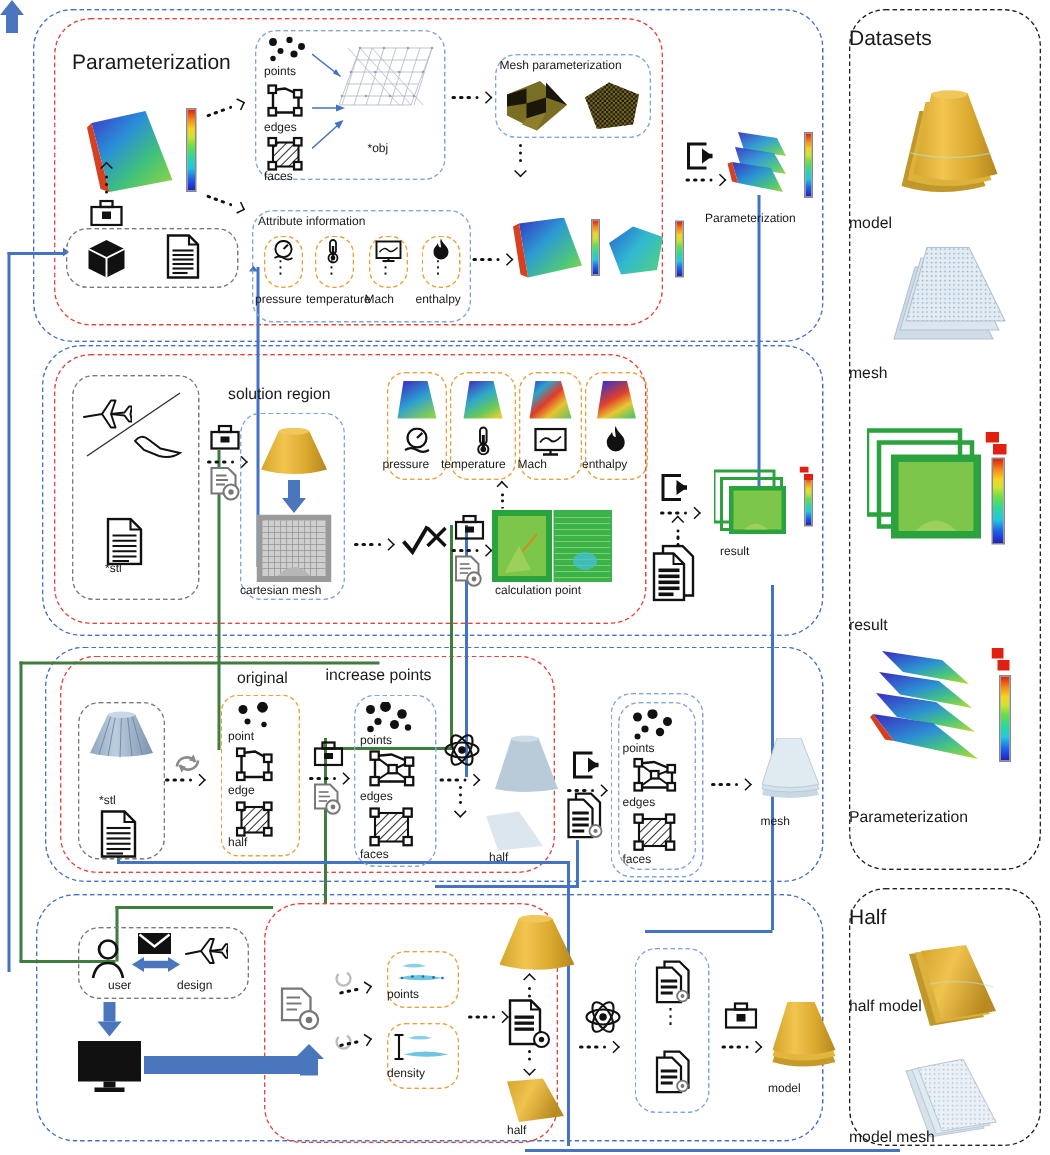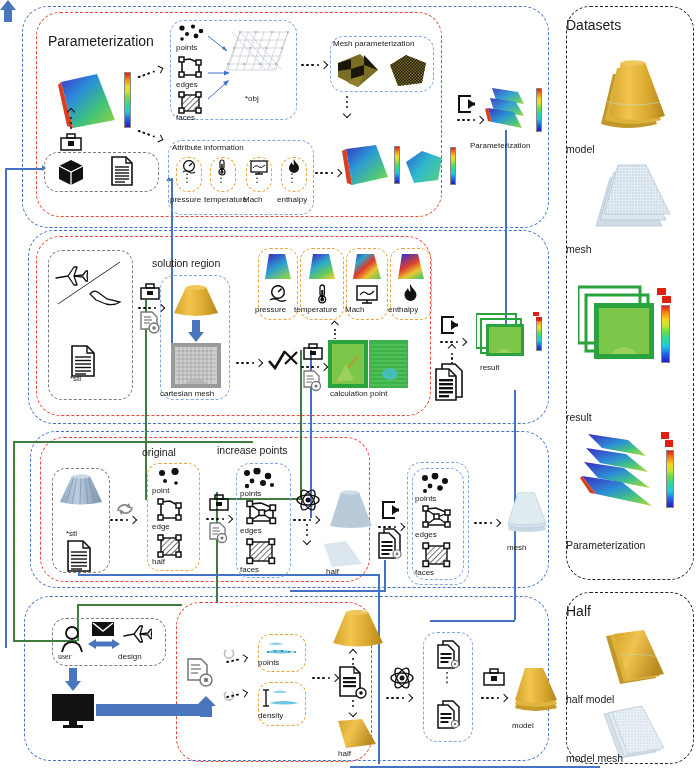--- a/index.html
+++ b/index.html
@@ -896,21 +896,21 @@
     </svg>
   </div>
   <div class="dotarrow chev" style="left:110px;top:515px;">
     <i></i>
       <i></i>
       <i></i>
       <i></i>
       <div class="head"></div>
   </div>
 
-  <div class="lbl lbl-md" style="left:142px;top:447px;width:64px;">original</div>
+  <div class="lbl lbl-md" style="left:158px;top:447px;width:64px;">original</div>
   <div class="box-orange" style="left:147px;top:463px;width:53px;height:108px;"></div>
   <div class="ico" style="left:155px;top:468px;width:30px;height:18px;">
     <svg width="30" height="18" viewBox="0 0 30 18">
       <circle cx="7" cy="5" r="3" fill="#111"></circle>
         <circle cx="20" cy="3.5" r="3.6" fill="#111"></circle>
       <circle cx="10" cy="13" r="2" fill="#111"></circle>
         <circle cx="21" cy="15" r="1.8" fill="#111"></circle>
     </svg>
   </div>
   <div class="lbl lbl-sm" style="left:152px;top:487px;width:42px;">point</div>
@@ -1131,21 +1131,21 @@
   </div>
   <div class="lbl lbl-sm" style="left:507px;top:544px;width:40px;">mesh</div>
 
   <div class="box-gray" style="left:52px;top:618px;width:114px;height:48px;"></div>
   <div class="ico" style="left:60px;top:625px;width:24px;height:28px;">
     <svg width="24" height="28" viewBox="0 0 24 28">
       <circle cx="12" cy="8" r="6" fill="none" stroke="#111" stroke-width="1.8"></circle>
       <path d="M2 27 q2 -10 10 -10 q8 0 10 10" fill="none" stroke="#111" stroke-width="1.8"></path>
     </svg>
   </div>
-  <div class="lbl lbl-sm" style="left:58px;top:653px;width:28px;font-family:Liberation Serif, serif;">user</div>
+  <div class="lbl lbl-sm" style="left:72px;top:653px;width:28px;">user</div>
   <div class="ico" style="left:92px;top:622px;width:22px;height:14px;">
     <svg width="22" height="14" viewBox="0 0 22 14">
       <rect x="0" y="0" width="22" height="14" fill="#111"></rect>
       <polyline points="1,1 11,9 21,1" fill="none" stroke="#fff" stroke-width="1.6"></polyline>
     </svg>
   </div>
   <div class="ico" style="left:88px;top:636px;width:32px;height:12px;">
     <svg width="32" height="12" viewBox="0 0 32 12">
       <rect x="6" y="3.5" width="20" height="5" fill="#4a76bd"></rect>
       <polygon points="0,6 8,1 8,11" fill="#4a76bd"></polygon>
@@ -1438,21 +1438,21 @@
   <div class="lbl lbl-xl" style="left:566px;top:604px;width:128px;">Half</div>
 
   <div class="gold" style="left:598px;top:630px;width:70px;height:60px;">
     <svg width="70" height="60" viewBox="0 0 70 60">
       <path d="M8,6 L38,2 L58,48 L22,54 Z" fill="#c0972a"></path>
       <path d="M12,5 L42,1 L62,46 L26,52 Z" fill="#dcb23c"></path>
       <path d="M16,4 L46,0 L66,44 L30,50 Z" fill="url(#gold2)"></path>
       <path d="M22,26 Q44,22 64,28" stroke="#b9e0c2" stroke-width="0.9" fill="none" opacity="0.55"></path>
     </svg>
   </div>
-  <div class="lbl lbl-md" style="left:566px;top:694px;width:132px;">half model</div>
+  <div class="lbl lbl-md" style="left:566px;top:666px;width:132px;">half model</div>
 
   <div class="ico" style="left:598px;top:706px;width:72px;height:56px;">
     <svg width="72" height="56" viewBox="0 0 72 56">
       <path d="M6,8 L36,2 L58,46 L22,52 Z" fill="#d6e1ea" stroke="#bcc9d6" stroke-width="0.7"></path>
       <path d="M10,7 L40,1 L62,44 L26,50 Z" fill="#e0eaf1" stroke="#bcc9d6" stroke-width="0.7"></path>
       <path d="M14,6 L44,0 L66,42 L30,48 Z" fill="#eaf1f6" stroke="#bcc9d6" stroke-width="0.7"></path>
       <path d="M14,6 L44,0 L66,42 L30,48 Z" fill="url(#mshp)" opacity="0.7"></path>
     </svg>
   </div>
   <div class="lbl lbl-md" style="left:566px;top:753px;width:128px;">model mesh</div>

